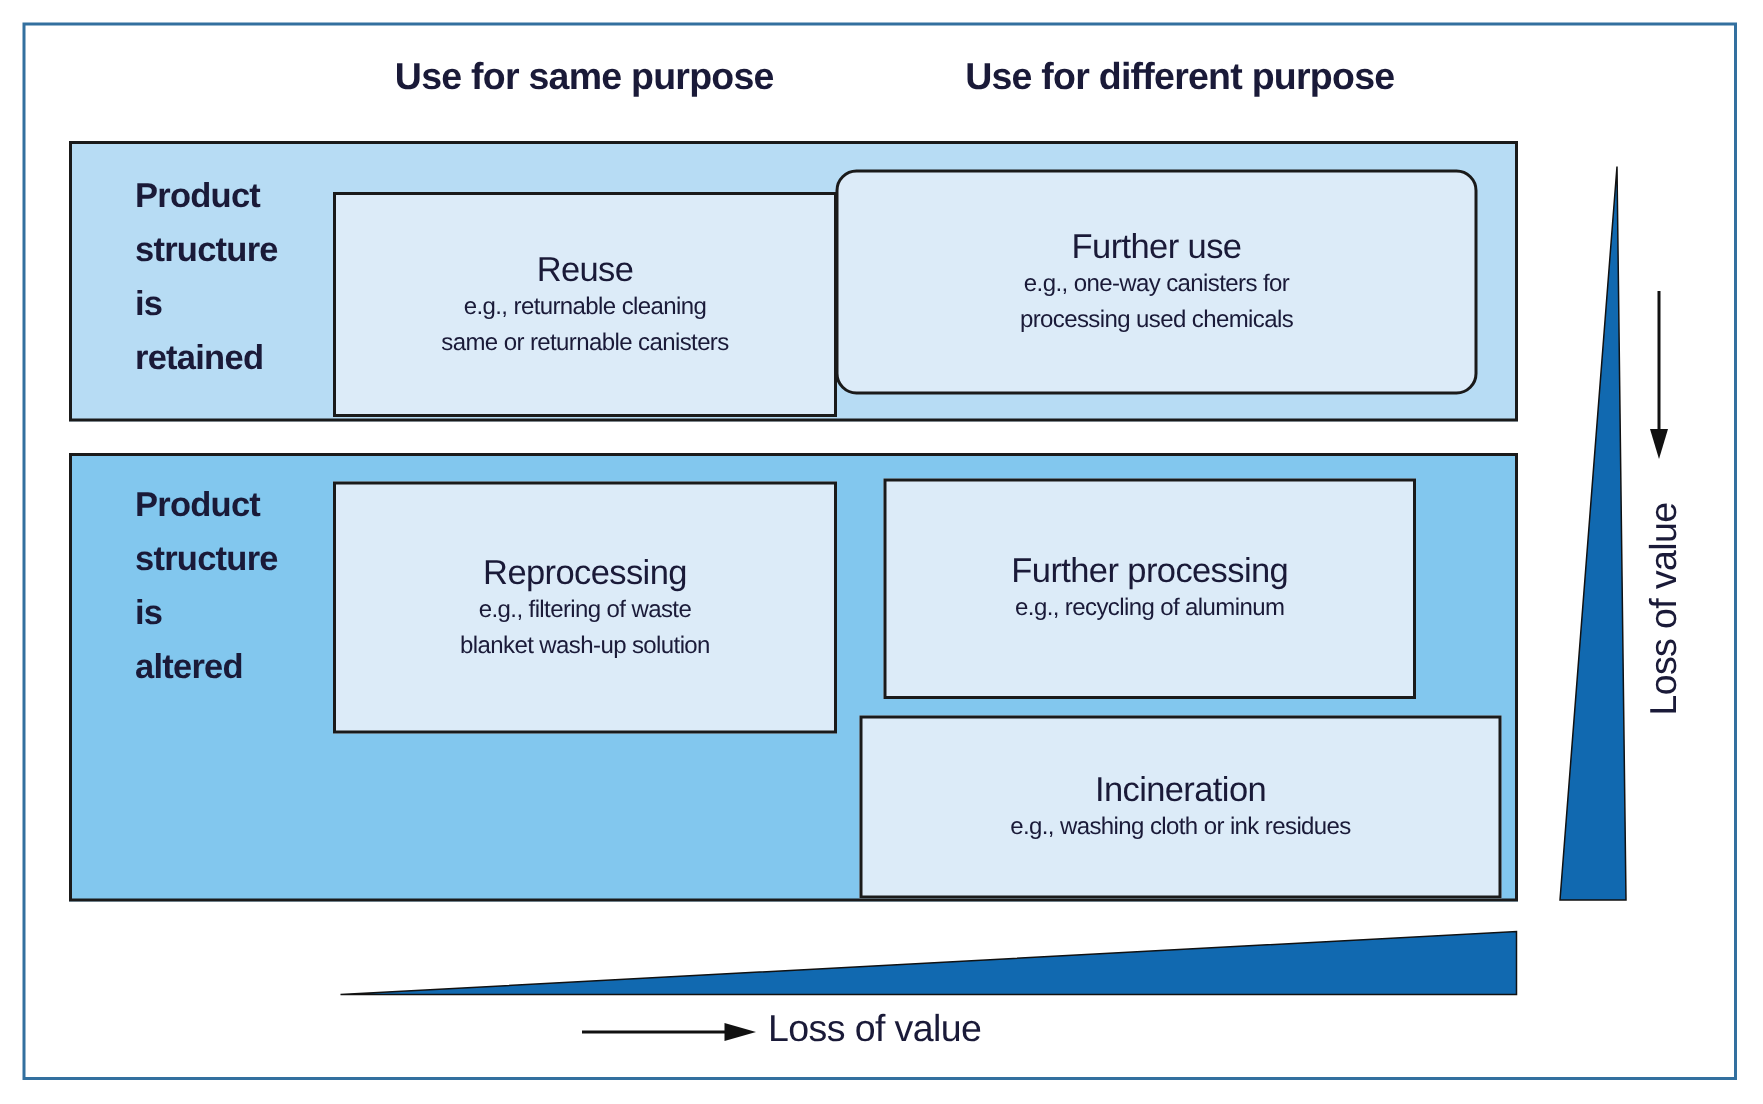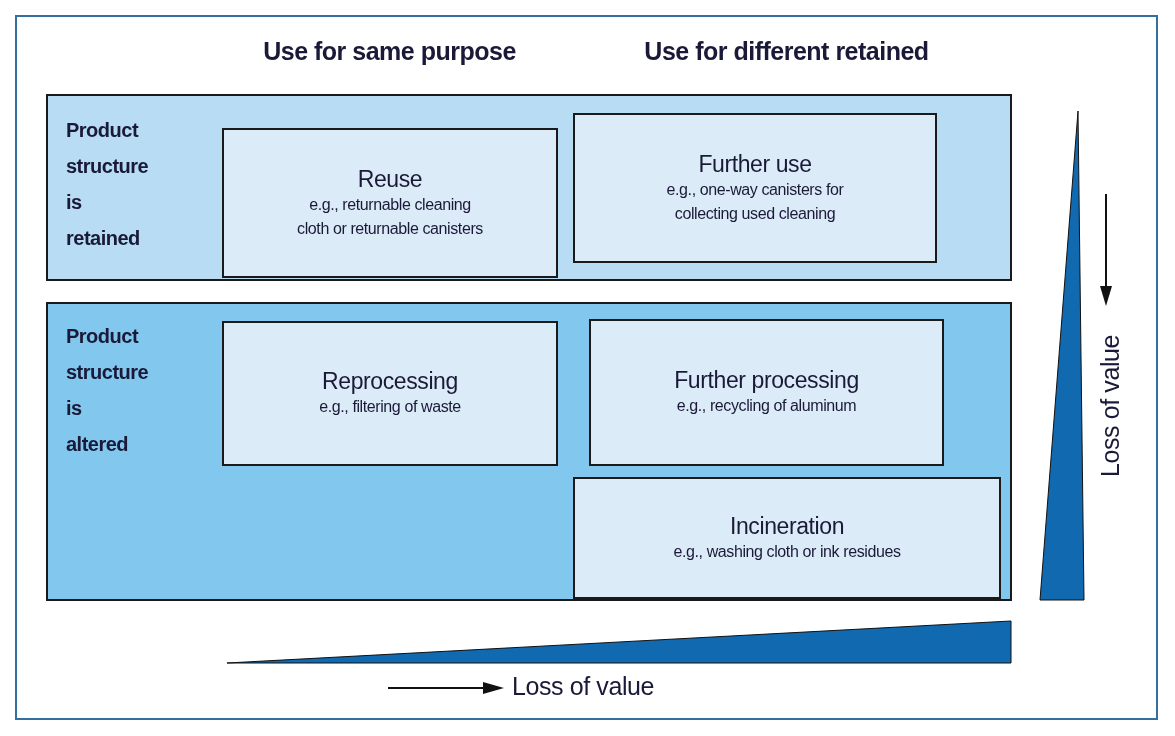--- a/index.html
+++ b/index.html
@@ -24,22 +24,22 @@
     position:absolute;top:36px;text-align:center;font-weight:bold;font-size:25px;
     letter-spacing:-0.5px;line-height:30px;white-space:nowrap;
   }
   .band{
     position:absolute;left:46px;width:966px;border:2px solid var(--box-border);
     box-sizing:border-box;
   }
   .band.retained{top:94px;height:187px;background:var(--band-retained);}
   .band.altered{top:302px;height:299px;background:var(--band-altered);}
   .row-label{
-    position:absolute;font-weight:bold;font-size:20px;line-height:36px;
-    letter-spacing:-0.5px;white-space:nowrap;
+    position:absolute;font-weight:bold;font-size:23px;line-height:36px;
+    letter-spacing:-0.5px;white-space:nowrap;margin-left:24px;
   }
   .cell{
     position:absolute;background:var(--cell-bg);border:2px solid var(--box-border);
     box-sizing:border-box;display:flex;flex-direction:column;align-items:center;
     justify-content:center;text-align:center;
   }
   .cell .title{font-size:23px;line-height:27px;letter-spacing:-0.4px;}
   .cell .ex{font-size:16px;line-height:24px;letter-spacing:-0.4px;}
   .abs{position:absolute;}
   .vlabel-anchor{position:absolute;left:1110px;top:406px;width:0;height:0;}
@@ -53,53 +53,54 @@
   }
 </style>
 </head>
 <body>
 
 <div class="fig">
 
   <div class="frame"></div>
 
   <div class="col-header" style="left:222px;width:335px;">Use for same purpose</div>
-  <div class="col-header" style="left:573px;width:427px;">Use for different retained</div>
+  <div class="col-header" style="left:573px;width:427px;">Use for different purpose</div>
 
   <div class="band retained"></div>
   <div class="row-label" style="left:66px;top:112px;">
     <div>Product</div>
     <div>structure</div>
     <div>is</div>
     <div>retained</div>
   </div>
 
   <div class="cell" style="left:222px;top:128px;width:336px;height:150px;">
     <span class="title">Reuse</span>
     <span class="ex">e.g., returnable cleaning</span>
-    <span class="ex">cloth or returnable canisters</span>
+    <span class="ex">same or returnable canisters</span>
   </div>
 
-  <div class="cell" style="left:573px;top:113px;width:364px;height:150px;">
+  <div class="cell" style="left:557px;top:113px;width:428px;height:150px;border-radius:14px;">
     <span class="title">Further use</span>
     <span class="ex">e.g., one-way canisters for</span>
-    <span class="ex">collecting used cleaning</span>
+    <span class="ex">processing used chemicals</span>
   </div>
 
   <div class="band altered"></div>
   <div class="row-label" style="left:66px;top:318px;">
     <div>Product</div>
     <div>structure</div>
     <div>is</div>
     <div>altered</div>
   </div>
 
-  <div class="cell" style="left:222px;top:321px;width:336px;height:145px;">
+  <div class="cell" style="left:222px;top:321px;width:336px;height:168px;">
     <span class="title">Reprocessing</span>
     <span class="ex">e.g., filtering of waste</span>
+    <span class="ex">blanket wash-up solution</span>
   </div>
 
   <div class="cell" style="left:573px;top:319px;width:355px;height:147px;margin-left:16px;">
     <span class="title">Further processing</span>
     <span class="ex">e.g., recycling of aluminum</span>
   </div>
 
   <div class="cell" style="left:573px;top:477px;width:428px;height:122px;">
     <span class="title">Incineration</span>
     <span class="ex">e.g., washing cloth or ink residues</span>

